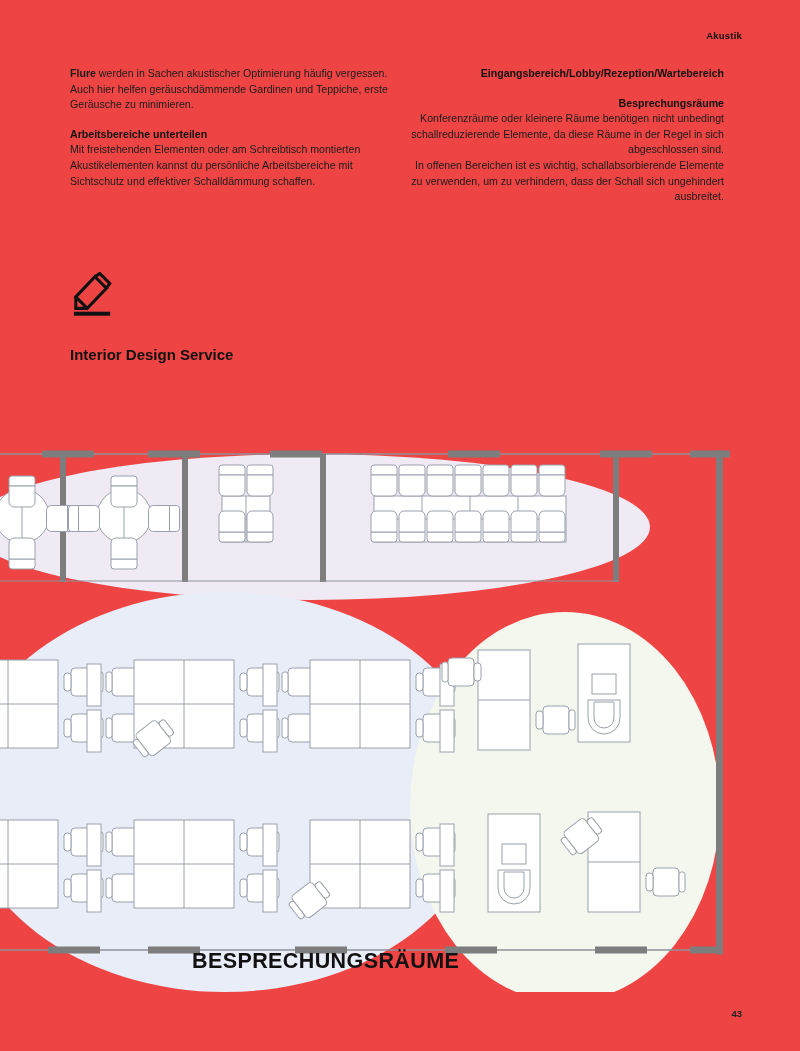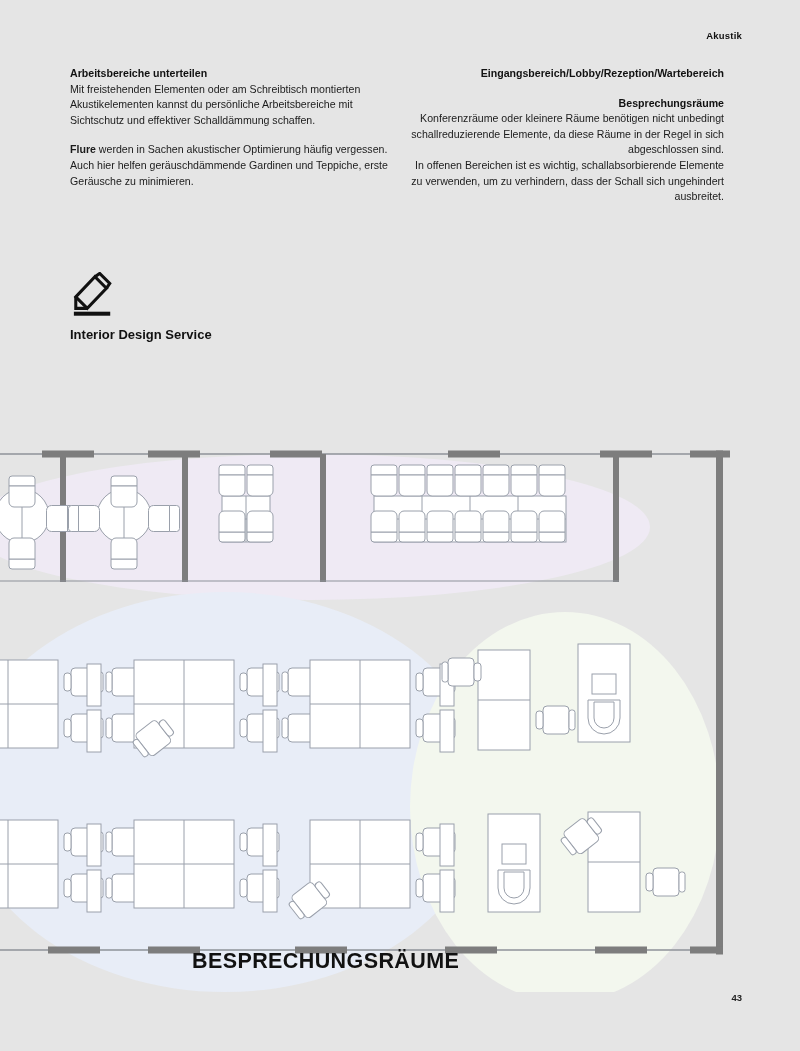--- a/index.html
+++ b/index.html
@@ -3,21 +3,21 @@
 <meta charset="utf-8">
 <style>
   * { margin:0; padding:0; box-sizing:border-box; }
   html, body {
     width:800px; height:1051px;
     background:#ffffff;
     font-family:"Liberation Sans", sans-serif;
     color:#1a1a1a;
     overflow:hidden;
   }
-  .page { position:relative; width:800px; height:1051px; background:#e5e5e5; }
+  .page { position:relative; width:800px; height:1051px; background:#ef4444; }
 
   
   .running-head {
     position:absolute; top:30px; right:58px;
     font-size:9.5px; font-weight:700; letter-spacing:.2px; color:#111;
   }
 
   
   .cols { position:absolute; top:66px; left:70px; width:682px; }
   .col { position:absolute; top:0; width:322px; }
@@ -32,59 +32,59 @@
   .blk p {
     font-size:10.6px; font-weight:400; line-height:15.6px;
     color:#1b1b1b; margin:0; letter-spacing:0;
   }
   .blk p b { font-weight:700; }
 
   
   .service { position:absolute; left:70px; top:272px; width:330px; }
   .service .pencil { width:46px; height:44px; display:block; }
   .service h4 {
-    margin-top:12px; font-size:13px; font-weight:700; line-height:14px; color:#111;
+    margin-top:32px; font-size:15px; font-weight:700; line-height:14px; color:#111;
   }
   .service p {
     font-size:9.6px; font-weight:400; line-height:13.4px; color:#1b1b1b;
   }
 
   
   .plan { position:absolute; left:0; top:432px; width:800px; height:560px; overflow:hidden; }
   .plan svg { display:block; }
 
   
   .plan-label {
     position:absolute; color:#111; font-weight:700;
     letter-spacing:.4px; text-align:center; white-space:pre; line-height:1.1;
   }
   .lbl-meeting { left:192px; top:518px; font-size:21.5px; }
 
   
   .page-num {
-    position:absolute; right:58px; bottom:48px;
+    position:absolute; right:58px; bottom:32px;
     font-size:9.5px; font-weight:700; color:#222;
   }
 </style>
 </head>
 <body>
 
 <div class="page">
 
   <div class="running-head">Akustik</div>
 
   <div class="cols">
 
     <div class="col col-left">
       <div class="blk">
+        <p><b>Flure</b><span> werden in Sachen akustischer Optimierung häufig vergessen. Auch hier helfen geräuschdämmende Gardinen und Teppiche, erste Geräusche zu minimieren.</span></p>
+      </div>
+      <div class="blk">
         <h3>Arbeitsbereiche unterteilen</h3>
         <p>Mit freistehenden Elementen oder am Schreibtisch montierten Akustikelementen kannst du persönliche Arbeitsbereiche mit Sichtschutz und effektiver Schalldämmung schaffen.</p>
-      </div>
-      <div class="blk">
-        <p><b>Flure</b><span> werden in Sachen akustischer Optimierung häufig vergessen. Auch hier helfen geräuschdämmende Gardinen und Teppiche, erste Geräusche zu minimieren.</span></p>
       </div>
     </div>
 
     <div class="col col-right">
       <div class="blk">
         <h3>Eingangsbereich/Lobby/Rezeption/Wartebereich</h3>
       </div>
       <div class="blk">
         <h3>Besprechungsräume</h3>
         <p style="white-space:pre-line">Konferenzräume oder kleinere Räume benötigen nicht unbedingt schallreduzierende Elemente, da diese Räume in der Regel in sich abgeschlossen sind.

